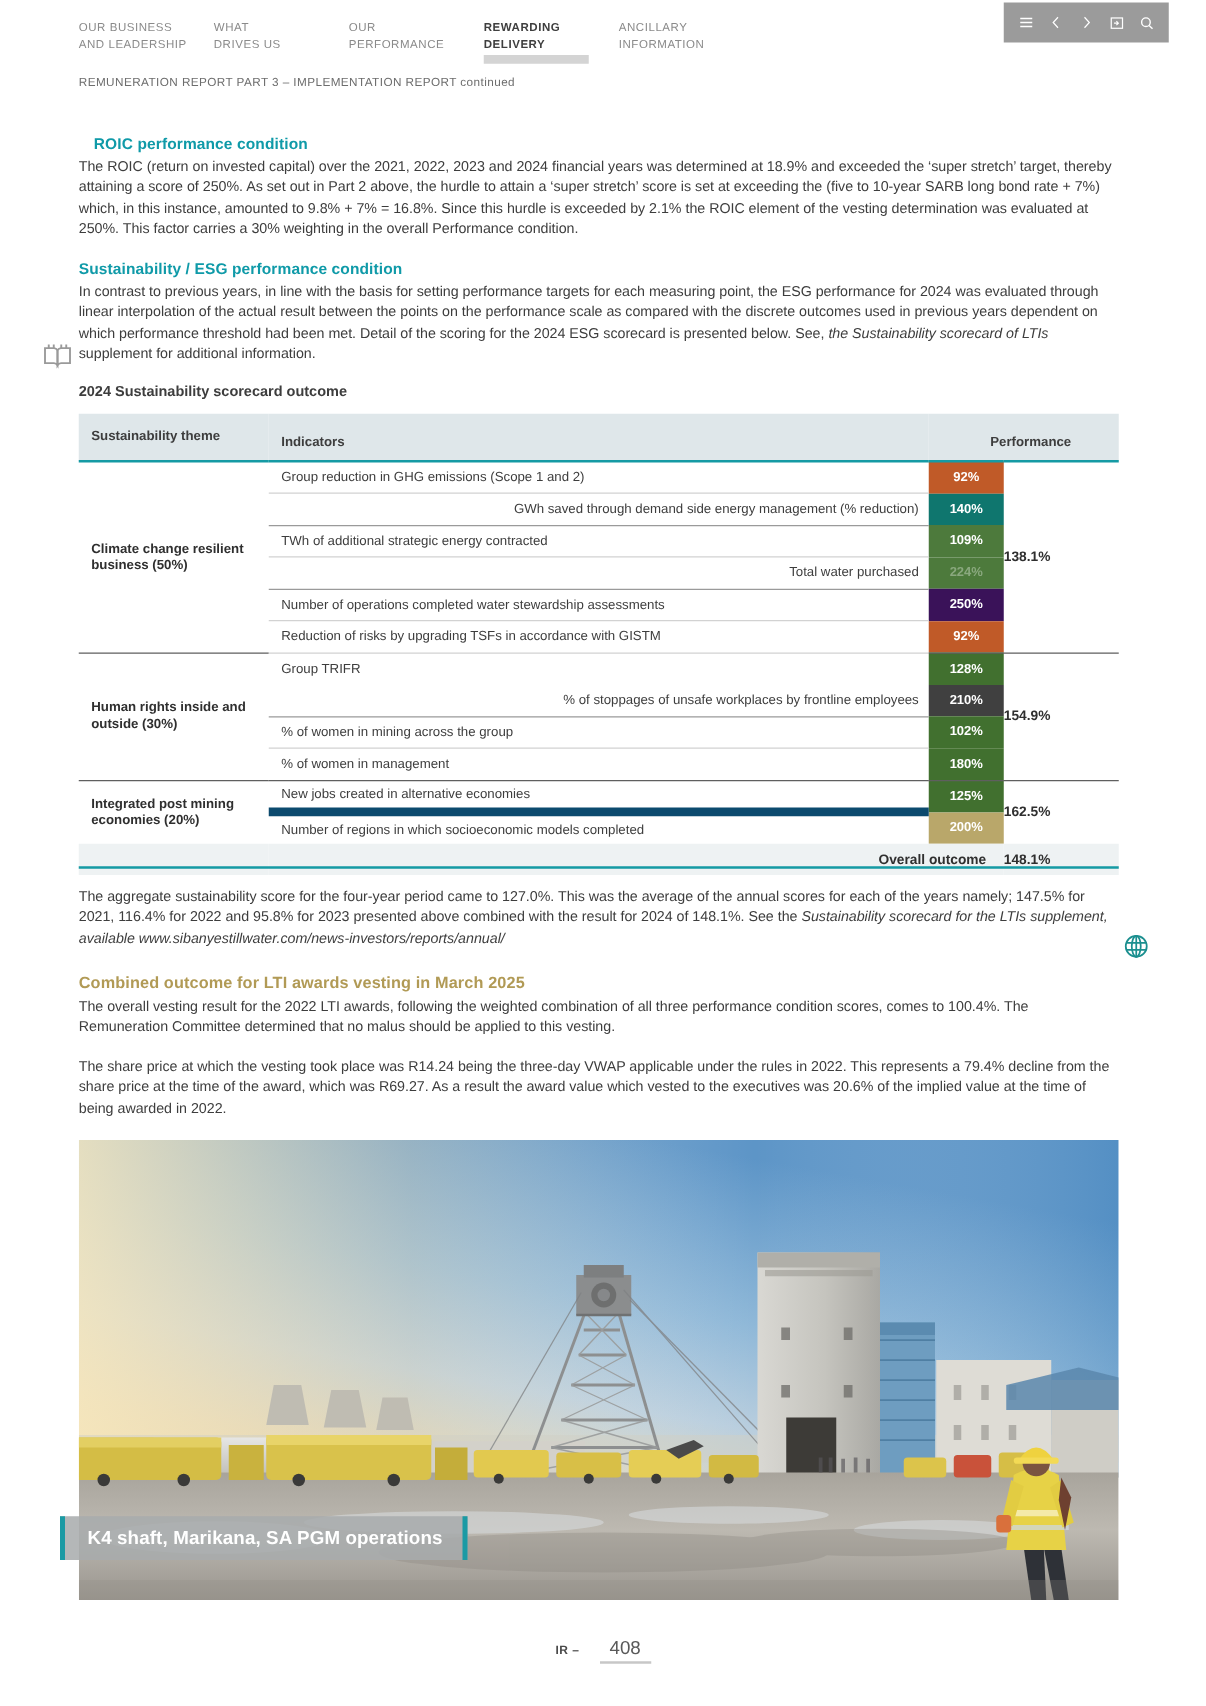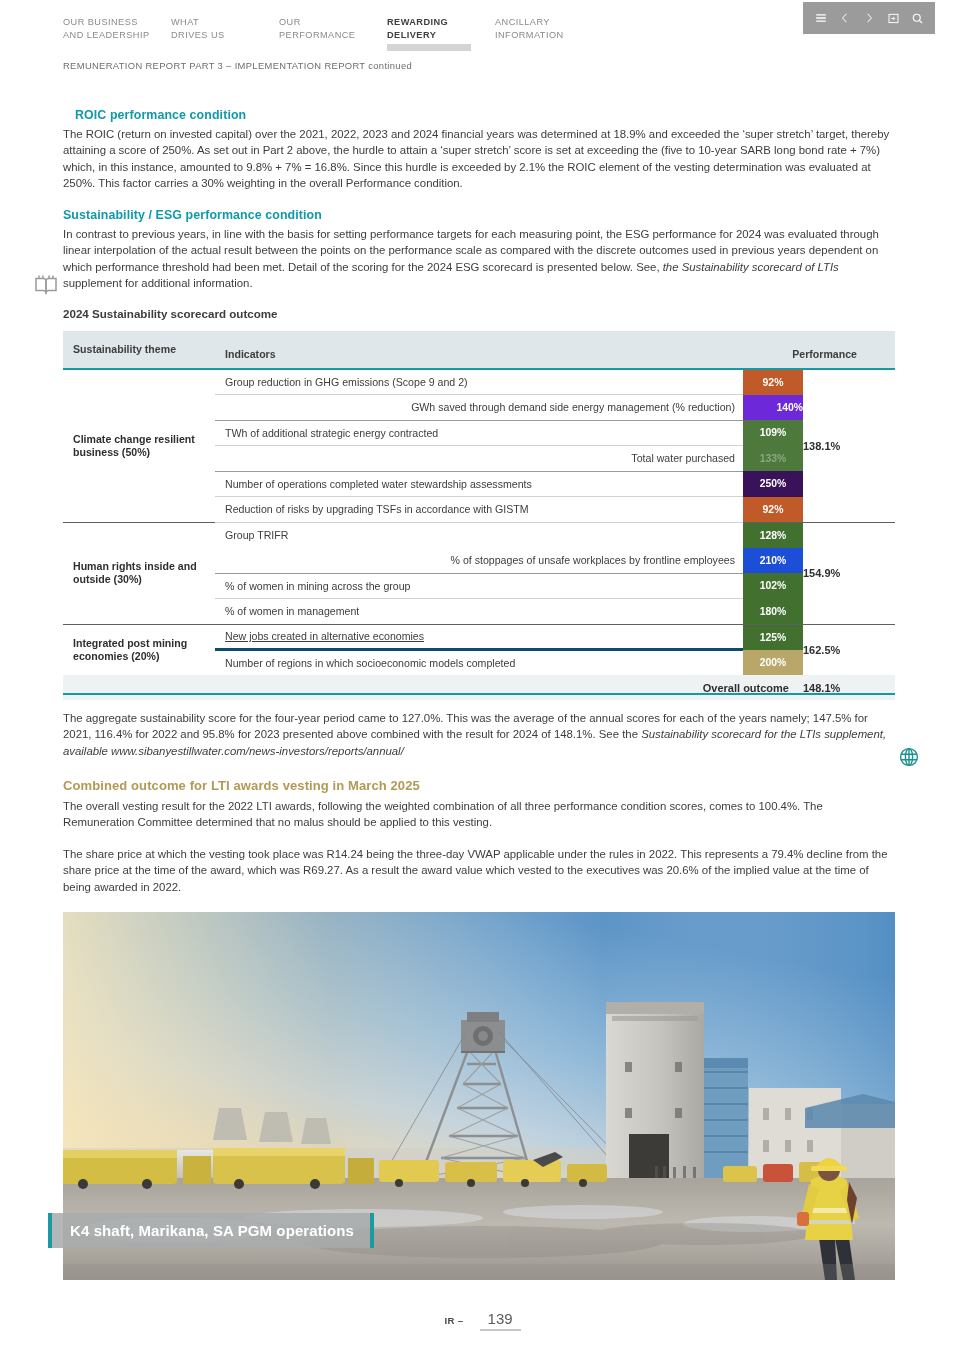--- a/index.html
+++ b/index.html
@@ -89,21 +89,21 @@
 
   .c-theme { width: 152px; padding: 0 4px 0 10px !important;
              font-weight: bold; font-size: 10.6px; color: #2f2f2f; line-height: 13px; }
   .c-ind   { padding: 0 8px 0 10px !important; color: #3d3d3d; font-size: 10.6px; }
   .c-val   { width: 60px; text-align: center; color: #ffffff; font-weight: bold; font-size: 10.4px; }
   .c-score { width: 92px; font-weight: bold; font-size: 11px; color: #2f2f2f; margin-left: 28px; }
 
   .row-ind { height: 25.5px; }
   .rule-light { border-bottom: 1px solid #d2d2d2; }
   .rule-dark  { border-bottom: 1px solid #9a9a9a; text-align: right; }
-  .rule-teal  { border-bottom: 3px solid #0c4a6e; text-decoration: underline; }
+  .rule-teal  { border-bottom: 7px solid #0c4a6e; }
 
   .theme-sep { border-bottom: 1.4px solid #5f5f5f; }
 
   .overall-row td {
     background: #eef2f3; height: 25px;
     font-weight: bold; font-size: 11px; color: #2f2f2f;
   }
   .overall-label { text-align: right; padding-right: 14px !important; }
   .tbl-bottom-rule {
     position: absolute; left: 63px; width: 832px; height: 2.2px; background: #159aa4;
@@ -227,54 +227,54 @@
     <tr>
       <th class="c-theme">Sustainability theme</th>
       <th>Indicators</th>
       <th class="c-perf" colspan="2">Performance</th>
     </tr>
   </thead>
   <tbody>
 
     <tr class="row-ind">
       <td class="c-theme" rowspan="6">Climate change resilient business (50%)</td>
-      <td class="c-ind rule-light">Group reduction in GHG emissions (Scope 9 and 2)</td>
+      <td class="c-ind rule-light">Group reduction in GHG emissions (Scope 1 and 2)</td>
       <td class="c-val" style="background:#c05a28; color:#ffffff;">92%</td>
       <td class="c-score" rowspan="6">138.1%</td>
     </tr>
     <tr class="row-ind">
       <td class="c-ind rule-dark">GWh saved through demand side energy management (% reduction)</td>
-      <td class="c-val" style="background:#6d28d9; color:#ffffff;text-align:right;">140%</td>
+      <td class="c-val" style="background:#0f766e; color:#ffffff;">140%</td>
     </tr>
     <tr class="row-ind">
       <td class="c-ind rule-light">TWh of additional strategic energy contracted</td>
       <td class="c-val" style="background:#4d7a3c; color:#ffffff;">109%</td>
     </tr>
     <tr class="row-ind">
       <td class="c-ind rule-dark">Total water purchased</td>
-      <td class="c-val" style="background:#4d7a3c; color:#8aa87e;">133%</td>
+      <td class="c-val" style="background:#4d7a3c; color:#8aa87e;">224%</td>
     </tr>
     <tr class="row-ind">
       <td class="c-ind rule-light">Number of operations completed water stewardship assessments</td>
       <td class="c-val" style="background:#3a1259; color:#ffffff;">250%</td>
     </tr>
     <tr class="row-ind theme-sep">
       <td class="c-ind rule-light">Reduction of risks by upgrading TSFs in accordance with GISTM</td>
       <td class="c-val" style="background:#c05a28; color:#ffffff;">92%</td>
     </tr>
 
     <tr class="row-ind">
       <td class="c-theme" rowspan="4" style="border-bottom:1.4px solid #5f5f5f;">Human rights inside and outside (30%)</td>
       <td class="c-ind">Group TRIFR</td>
       <td class="c-val" style="background:#41702f; color:#ffffff;">128%</td>
       <td class="c-score" rowspan="4" style="border-bottom:1.4px solid #5f5f5f;">154.9%</td>
     </tr>
     <tr class="row-ind">
       <td class="c-ind rule-dark">% of stoppages of unsafe workplaces by frontline employees</td>
-      <td class="c-val" style="background:#1d4ed8; color:#ffffff;">210%</td>
+      <td class="c-val" style="background:#404040; color:#ffffff;">210%</td>
     </tr>
     <tr class="row-ind">
       <td class="c-ind rule-light">% of women in mining across the group</td>
       <td class="c-val" style="background:#41702f; color:#ffffff;">102%</td>
     </tr>
     <tr class="row-ind theme-sep">
       <td class="c-ind">% of women in management</td>
       <td class="c-val" style="background:#41702f; color:#ffffff;">180%</td>
     </tr>
 
@@ -489,14 +489,14 @@
     <rect x="0" y="352" width="832" height="16" fill="#8e8a84" opacity=".25"></rect>
   </svg>
 </div>
 
 <div class="caption">
   <span>K4 shaft, Marikana, SA PGM operations</span>
 </div>
 
 <div class="footer">
   <span class="ir">IR –</span>
-  <span class="pg">139</span>
+  <span class="pg">408</span>
 </div>
 
 </body></html>

